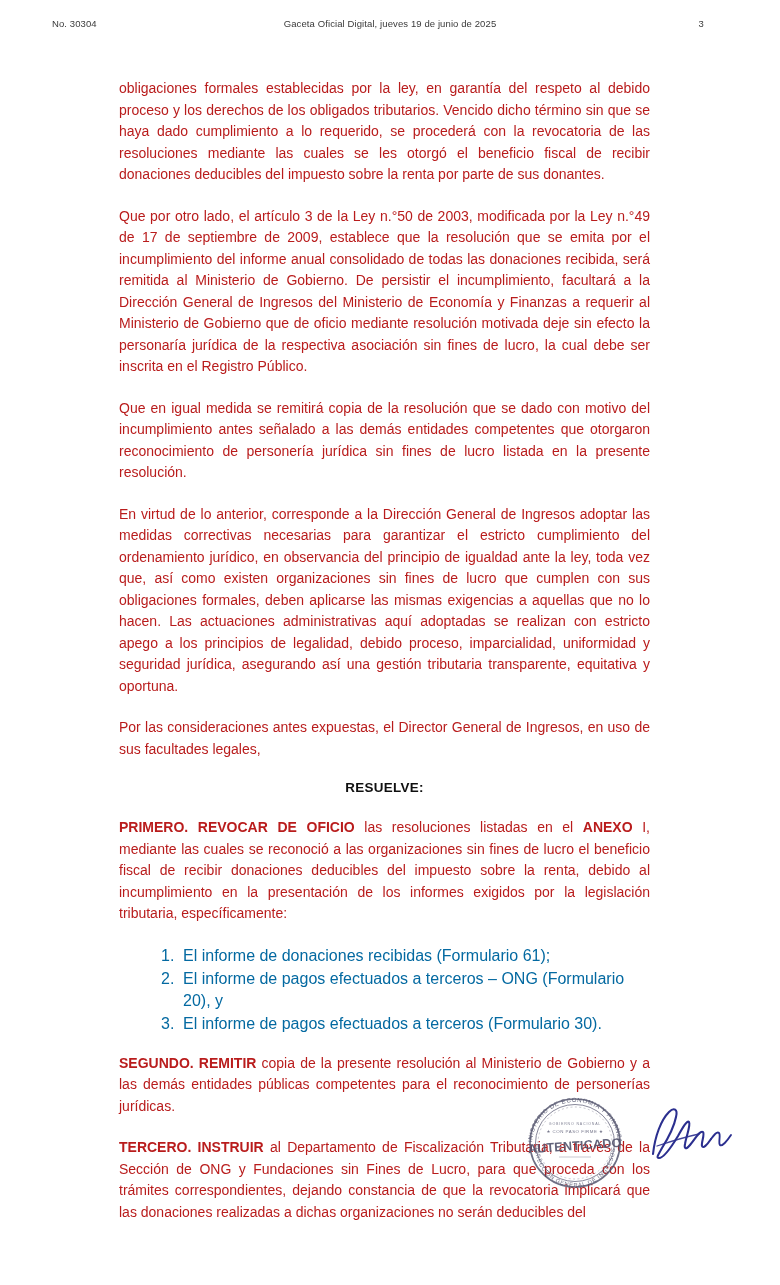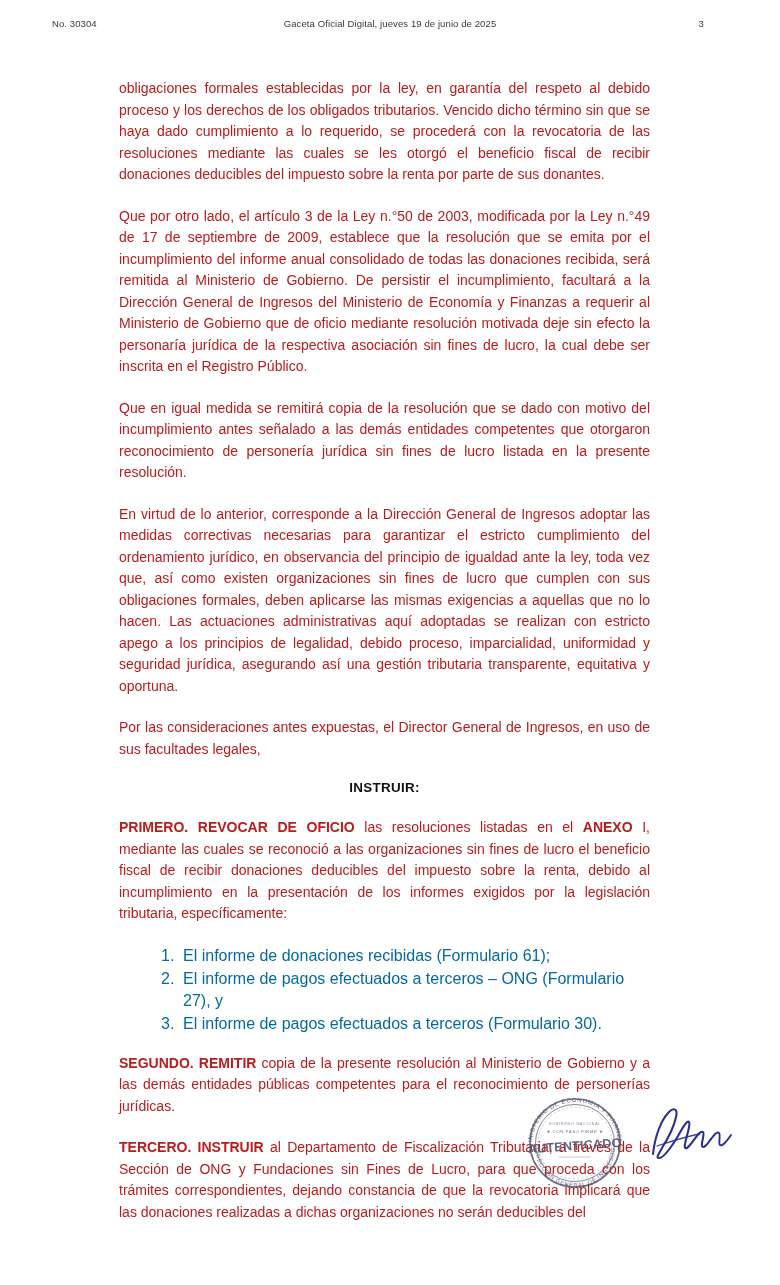--- a/index.html
+++ b/index.html
@@ -135,29 +135,29 @@
     <p class="para">obligaciones formales establecidas por la ley, en garantía del respeto al debido proceso y los derechos de los obligados tributarios. Vencido dicho término sin que se haya dado cumplimiento a lo requerido, se procederá con la revocatoria de las resoluciones mediante las cuales se les otorgó el beneficio fiscal de recibir donaciones deducibles del impuesto sobre la renta por parte de sus donantes.</p>
 
     <p class="para">Que por otro lado, el artículo 3 de la Ley n.°50 de 2003, modificada por la Ley n.°49 de 17 de septiembre de 2009, establece que la resolución que se emita por el incumplimiento del informe anual consolidado de todas las donaciones recibida, será remitida al Ministerio de Gobierno. De persistir el incumplimiento, facultará a la Dirección General de Ingresos del Ministerio de Economía y Finanzas a requerir al Ministerio de Gobierno que de oficio mediante resolución motivada deje sin efecto la personaría jurídica de la respectiva asociación sin fines de lucro, la cual debe ser inscrita en el Registro Público.</p>
 
     <p class="para">Que en igual medida se remitirá copia de la resolución que se dado con motivo del incumplimiento antes señalado a las demás entidades competentes que otorgaron reconocimiento de personería jurídica sin fines de lucro listada en la presente resolución.</p>
 
     <p class="para">En virtud de lo anterior, corresponde a la Dirección General de Ingresos adoptar las medidas correctivas necesarias para garantizar el estricto cumplimiento del ordenamiento jurídico, en observancia del principio de igualdad ante la ley, toda vez que, así como existen organizaciones sin fines de lucro que cumplen con sus obligaciones formales, deben aplicarse las mismas exigencias a aquellas que no lo hacen. Las actuaciones administrativas aquí adoptadas se realizan con estricto apego a los principios de legalidad, debido proceso, imparcialidad, uniformidad y seguridad jurídica, asegurando así una gestión tributaria transparente, equitativa y oportuna.</p>
 
     <p class="para">Por las consideraciones antes expuestas, el Director General de Ingresos, en uso de sus facultades legales,</p>
 
-    <div class="resuelve">INSTRUIR:</div>
+    <div class="resuelve">RESUELVE:</div>
 
     <p class="para">
       <span class="b">PRIMERO. REVOCAR DE OFICIO</span><span> las resoluciones listadas en el </span><span class="b">ANEXO</span><span> I, mediante las cuales se reconoció a las organizaciones sin fines de lucro el beneficio fiscal de recibir donaciones deducibles del impuesto sobre la renta, debido al incumplimiento en la presentación de los informes exigidos por la legislación tributaria, específicamente:</span>
     </p>
 
     <ol class="items">
       <li>El informe de donaciones recibidas (Formulario 61);</li>
-      <li>El informe de pagos efectuados a terceros – ONG (Formulario 27), y</li>
+      <li>El informe de pagos efectuados a terceros – ONG (Formulario 20), y</li>
       <li>El informe de pagos efectuados a terceros (Formulario 30).</li>
     </ol>
 
     <p class="para">
       <span class="b">SEGUNDO. REMITIR</span><span> copia de la presente resolución al Ministerio de Gobierno y a las demás entidades públicas competentes para el reconocimiento de personerías jurídicas.</span>
     </p>
 
     <p class="para">
       <span class="b">TERCERO. INSTRUIR</span><span> al Departamento de Fiscalización Tributaria, a través de la Sección de ONG y Fundaciones sin Fines de Lucro, para que proceda con los trámites correspondientes, dejando constancia de que la revocatoria implicará que las donaciones realizadas a dichas organizaciones no serán deducibles del</span>
     </p>

